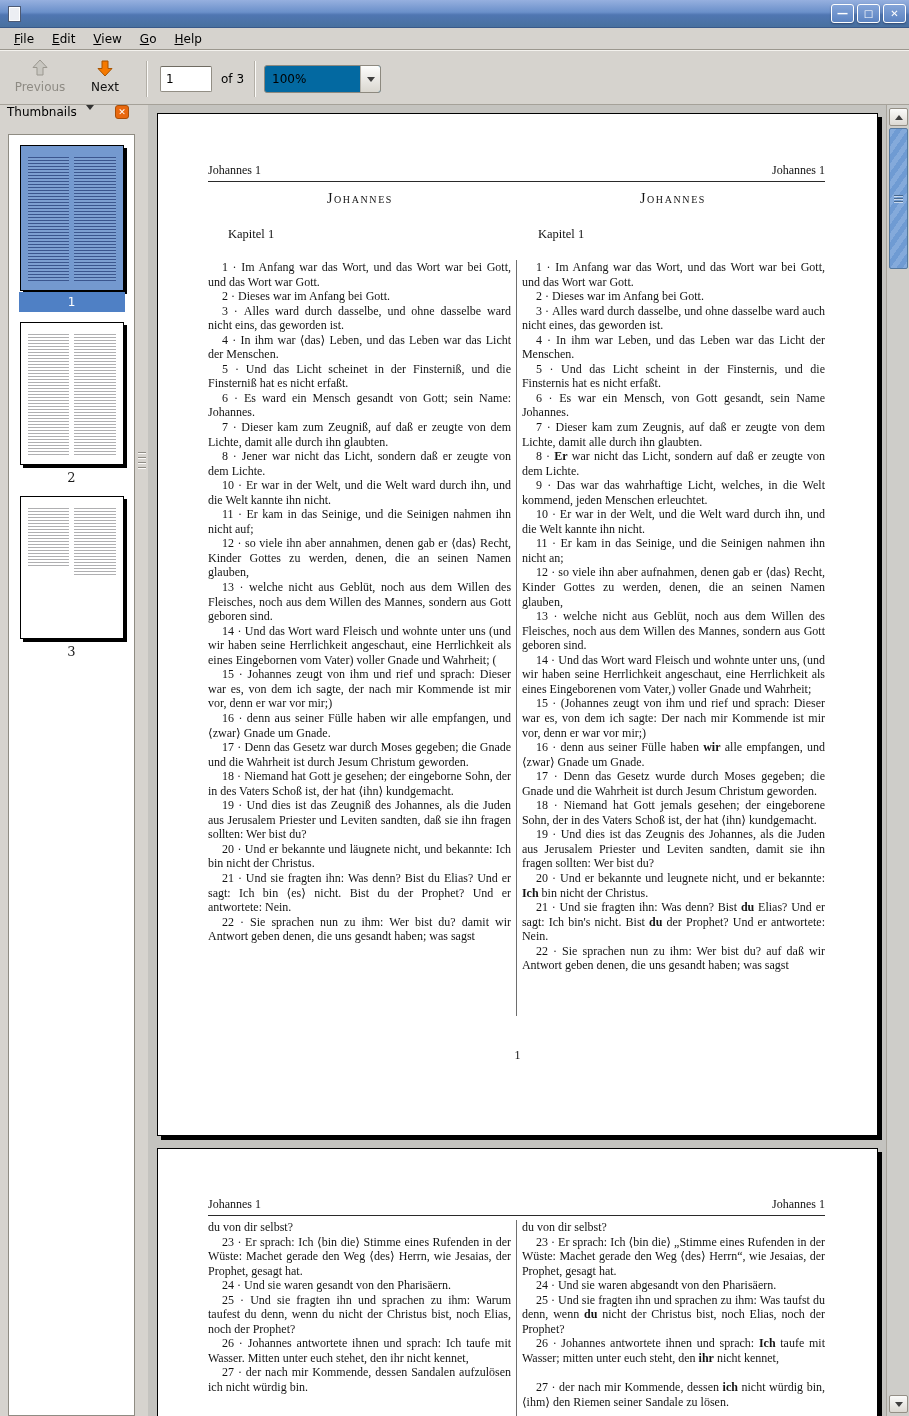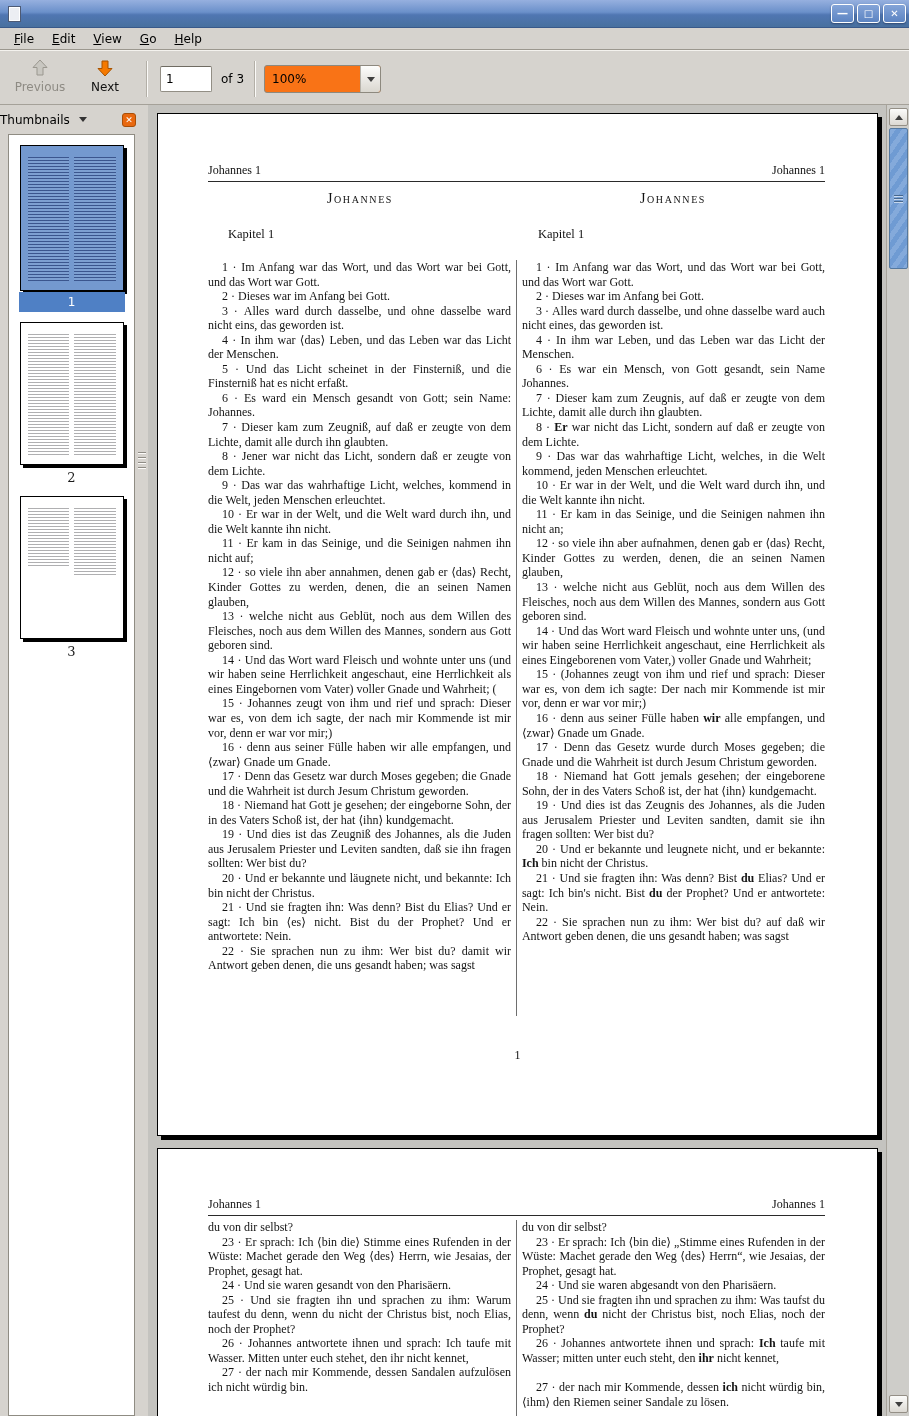--- a/index.html
+++ b/index.html
@@ -27,30 +27,30 @@
   .tool-btn{position:absolute;display:flex;flex-direction:column;align-items:center;gap:2px;font-size:12px}
   .tool-btn svg{display:block}
   #btn-prev{left:8px;top:5px;width:64px;color:#8e8b84}
   #btn-next{left:80px;top:5px;width:50px;color:#111}
   .tsep{position:absolute;top:8px;height:36px;width:2px;border-left:1px solid #b3afa7;border-right:1px solid #fbfaf8}
   .tsep.s1{left:146px}.tsep.s2{left:254px}
   .page-entry{position:absolute;left:160px;top:13px;width:52px;height:26px;border:1px solid #928e85;
     border-top-color:#6f6b62;background:#fff;font:12px "DejaVu Sans",sans-serif;padding:0 5px;border-radius:2px}
   .of-label{position:absolute;left:221px;top:19px;font-size:12px}
   .zoom-combo{position:absolute;left:264px;top:12px;width:117px;height:28px;border:1px solid #8d897f;
-    background:#f97316;border-radius:3px;display:flex;overflow:hidden}
+    background:#0369a1;border-radius:3px;display:flex;overflow:hidden}
   .zoom-value{flex:1;font-size:12px;padding:6px 0 0 7px}
   .combo-btn{width:20px;background:linear-gradient(#fdfdfc,#dad7d0);border-left:1px solid #b5b1a9;
     display:flex;align-items:center;justify-content:center}
   .tri-down{width:0;height:0;border-left:4px solid transparent;border-right:4px solid transparent;border-top:5px solid #3f3f3f}
   .tri-up{width:0;height:0;border-left:4px solid transparent;border-right:4px solid transparent;border-bottom:5px solid #3f3f3f}
 
   
   .sidebar{position:absolute;left:0;top:104px;width:136px;bottom:0;border-top:1px solid #a5a199}
-  .sidebar-header{height:29px;display:flex;align-items:center;padding:0 0;font-size:12px}
+  .sidebar-header{height:29px;display:flex;padding:0 7px;font-size:12px}
   .sb-chevron{margin-left:9px;width:0;height:0;border-left:4px solid transparent;border-right:4px solid transparent;border-top:5px solid #333}
   .sb-close{margin-left:auto;width:14px;height:14px;border-radius:3px;background:#e8680f;border:1px solid #a84e07;
     color:#fff;font-size:9px;font-weight:bold;display:flex;align-items:center;justify-content:center}
   .thumb-list{position:absolute;left:8px;top:29px;width:127px;bottom:0;background:#fff;
     border:1px solid #8f8c83;padding-top:10px;display:flex;flex-direction:column;align-items:center;overflow:hidden}
   .thumb-item{display:flex;flex-direction:column;align-items:center;margin-bottom:10px}
   .thumb{width:104px;height:146px;background:#fff;border:1px solid #000;box-shadow:3px 3px 0 #000;
     padding:11px 7px 9px;display:flex;gap:5px}
   .thumb-item:nth-child(n+2) .thumb{height:143px}
   .t-col{display:block;flex:1;background:repeating-linear-gradient(180deg,rgba(45,45,50,.38) 0 1px,transparent 1px 3px)}
@@ -218,41 +218,41 @@
     <div class="text-row">
       <div class="t-col-text" id="p1a">
           <p class="verse">1&nbsp;·&nbsp;Im Anfang war das Wort, und das Wort war bei Gott, und das Wort war Gott.</p>
           <p class="verse">2&nbsp;·&nbsp;Dieses war im Anfang bei Gott.</p>
           <p class="verse">3&nbsp;·&nbsp;Alles ward durch dasselbe, und ohne dasselbe ward nicht eins, das geworden ist.</p>
           <p class="verse">4&nbsp;·&nbsp;In ihm war ⟨das⟩ Leben, und das Leben war das Licht der Menschen.</p>
           <p class="verse">5&nbsp;·&nbsp;Und das Licht scheinet in der Finsterniß, und die Finsterniß hat es nicht erfaßt.</p>
           <p class="verse">6&nbsp;·&nbsp;Es ward ein Mensch gesandt von Gott; sein Name: Johannes.</p>
           <p class="verse">7&nbsp;·&nbsp;Dieser kam zum Zeugniß, auf daß er zeugte von dem Lichte, damit alle durch ihn glaubten.</p>
           <p class="verse">8&nbsp;·&nbsp;Jener war nicht das Licht, sondern daß er zeugte von dem Lichte.</p>
-          <p class="verse">9&nbsp;·&nbsp;Das war das wahrhaftige Licht, welches, kommend in die Welt, jeden Menschen erleuchtet.</p>
           <p class="verse">10&nbsp;·&nbsp;Er war in der Welt, und die Welt ward durch ihn, und die Welt kannte ihn nicht.</p>
           <p class="verse">11&nbsp;·&nbsp;Er kam in das Seinige, und die Seinigen nahmen ihn nicht auf;</p>
           <p class="verse">12&nbsp;·&nbsp;so viele ihn aber annahmen, denen gab er ⟨das⟩ Recht, Kinder Gottes zu werden, denen, die an seinen Namen glauben,</p>
           <p class="verse">13&nbsp;·&nbsp;welche nicht aus Geblüt, noch aus dem Willen des Fleisches, noch aus dem Willen des Mannes, sondern aus Gott geboren sind.</p>
           <p class="verse">14&nbsp;·&nbsp;Und das Wort ward Fleisch und wohnte unter uns (und wir haben seine Herrlichkeit angeschaut, eine Herrlichkeit als eines Eingebornen vom Vater) voller Gnade und Wahrheit; (</p>
           <p class="verse">15&nbsp;·&nbsp;Johannes zeugt von ihm und rief und sprach: Dieser war es, von dem ich sagte, der nach mir Kommende ist mir vor, denn er war vor mir;)</p>
           <p class="verse">16&nbsp;·&nbsp;denn aus seiner Fülle haben wir alle empfangen, und ⟨zwar⟩ Gnade um Gnade.</p>
           <p class="verse">17&nbsp;·&nbsp;Denn das Gesetz war durch Moses gegeben; die Gnade und die Wahrheit ist durch Jesum Christum geworden.</p>
           <p class="verse">18&nbsp;·&nbsp;Niemand hat Gott je gesehen; der eingeborne Sohn, der in des Vaters Schoß ist, der hat ⟨ihn⟩ kundgemacht.</p>
           <p class="verse">19&nbsp;·&nbsp;Und dies ist das Zeugniß des Johannes, als die Juden aus Jerusalem Priester und Leviten sandten, daß sie ihn fragen sollten: Wer bist du?</p>
           <p class="verse">20&nbsp;·&nbsp;Und er bekannte und läugnete nicht, und bekannte: Ich bin nicht der Christus.</p>
           <p class="verse">21&nbsp;·&nbsp;Und sie fragten ihn: Was denn? Bist du Elias? Und er sagt: Ich bin ⟨es⟩ nicht. Bist du der Prophet? Und er antwortete: Nein.</p>
           <p class="verse">22&nbsp;·&nbsp;Sie sprachen nun zu ihm: Wer bist du? damit wir Antwort geben denen, die uns gesandt haben; was sagst</p>
         </div>
       <div class="col-div"></div>
       <div class="t-col-text" id="p1b">
           <p class="verse">1&nbsp;·&nbsp;Im Anfang war das Wort, und das Wort war bei Gott, und das Wort war Gott.</p>
           <p class="verse">2&nbsp;·&nbsp;Dieses war im Anfang bei Gott.</p>
           <p class="verse">3&nbsp;·&nbsp;Alles ward durch dasselbe, und ohne dasselbe ward auch nicht eines, das geworden ist.</p>
           <p class="verse">4&nbsp;·&nbsp;In ihm war Leben, und das Leben war das Licht der Menschen.</p>
+          <p class="verse">5&nbsp;·&nbsp;Und das Licht scheint in der Finsternis, und die Finsternis hat es nicht erfaßt.</p>
           <p class="verse">6&nbsp;·&nbsp;Es war ein Mensch, von Gott gesandt, sein Name Johannes.</p>
           <p class="verse">7&nbsp;·&nbsp;Dieser kam zum Zeugnis, auf daß er zeugte von dem Lichte, damit alle durch ihn glaubten.</p>
           <p class="verse">8&nbsp;·&nbsp;<b>Er</b> war nicht das Licht, sondern auf daß er zeugte von dem Lichte.</p>
           <p class="verse">9&nbsp;·&nbsp;Das war das wahrhaftige Licht, welches, in die Welt kommend, jeden Menschen erleuchtet.</p>
           <p class="verse">10&nbsp;·&nbsp;Er war in der Welt, und die Welt ward durch ihn, und die Welt kannte ihn nicht.</p>
           <p class="verse">11&nbsp;·&nbsp;Er kam in das Seinige, und die Seinigen nahmen ihn nicht an;</p>
           <p class="verse">12&nbsp;·&nbsp;so viele ihn aber aufnahmen, denen gab er ⟨das⟩ Recht, Kinder Gottes zu werden, denen, die an seinen Namen glauben,</p>
           <p class="verse">13&nbsp;·&nbsp;welche nicht aus Geblüt, noch aus dem Willen des Fleisches, noch aus dem Willen des Mannes, sondern aus Gott geboren sind.</p>
           <p class="verse">14&nbsp;·&nbsp;Und das Wort ward Fleisch und wohnte unter uns, (und wir haben seine Herrlichkeit angeschaut, eine Herrlichkeit als eines Eingeborenen vom Vater,) voller Gnade und Wahrheit;</p>
           <p class="verse">15&nbsp;·&nbsp;(Johannes zeugt von ihm und rief und sprach: Dieser war es, von dem ich sagte: Der nach mir Kommende ist mir vor, denn er war vor mir;)</p>

